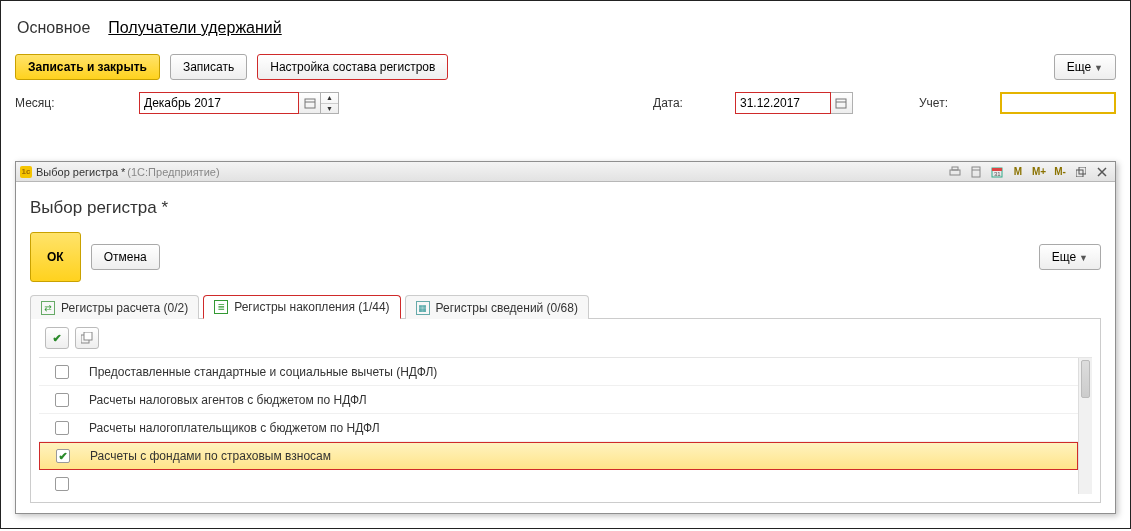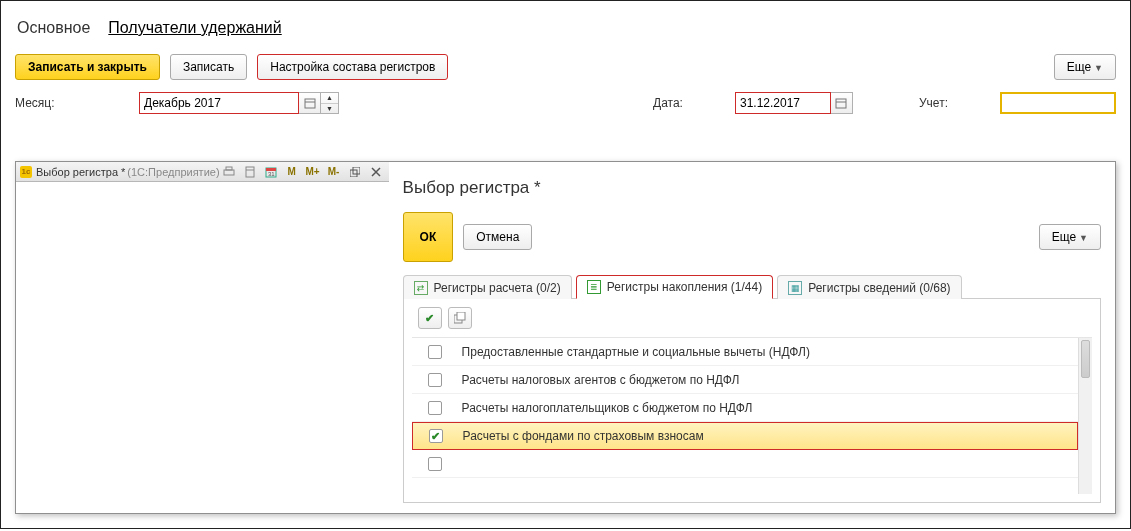--- a/index.html
+++ b/index.html
@@ -72,21 +72,21 @@
   .spin div { flex: 1; display: flex; align-items: center; justify-content: center; font-size: 7px; }
   .spin div:first-child { border-bottom: 1px solid #ccc; }
   .spacer-lg { width: 210px; }
 
   
   .modal {
     position: absolute;
     left: 14px; right: 14px; top: 160px; bottom: 14px;
     border: 1px solid #8f8f8f;
     box-shadow: 2px 2px 6px rgba(0,0,0,.25);
-    display: flex; flex-direction: row;
+    display: flex; flex-direction: column;
     background: #fff;
   }
   .titlebar {
     background: linear-gradient(#f4f4f4,#e2e2e2);
     border-bottom: 1px solid #b7b7b7;
     height: 20px;
     display: flex; align-items: center;
     padding: 0 4px;
     font-size: 11px;
   }

